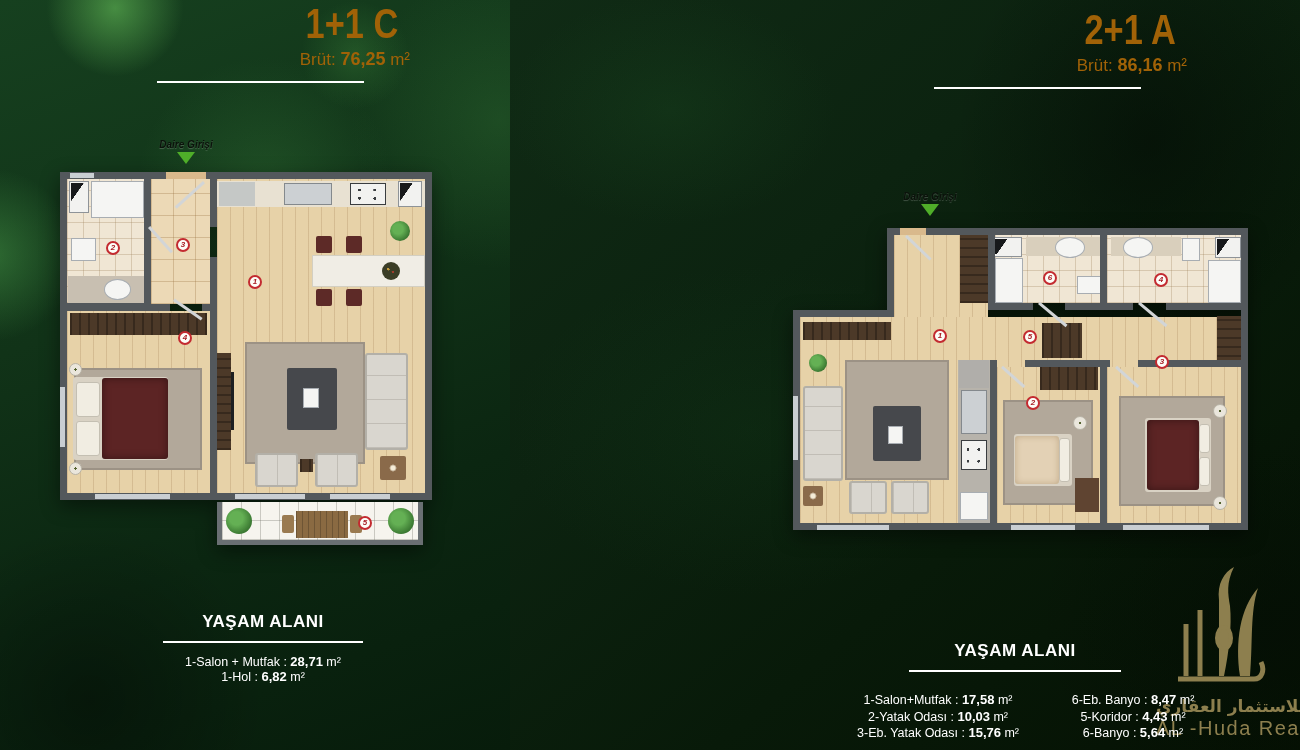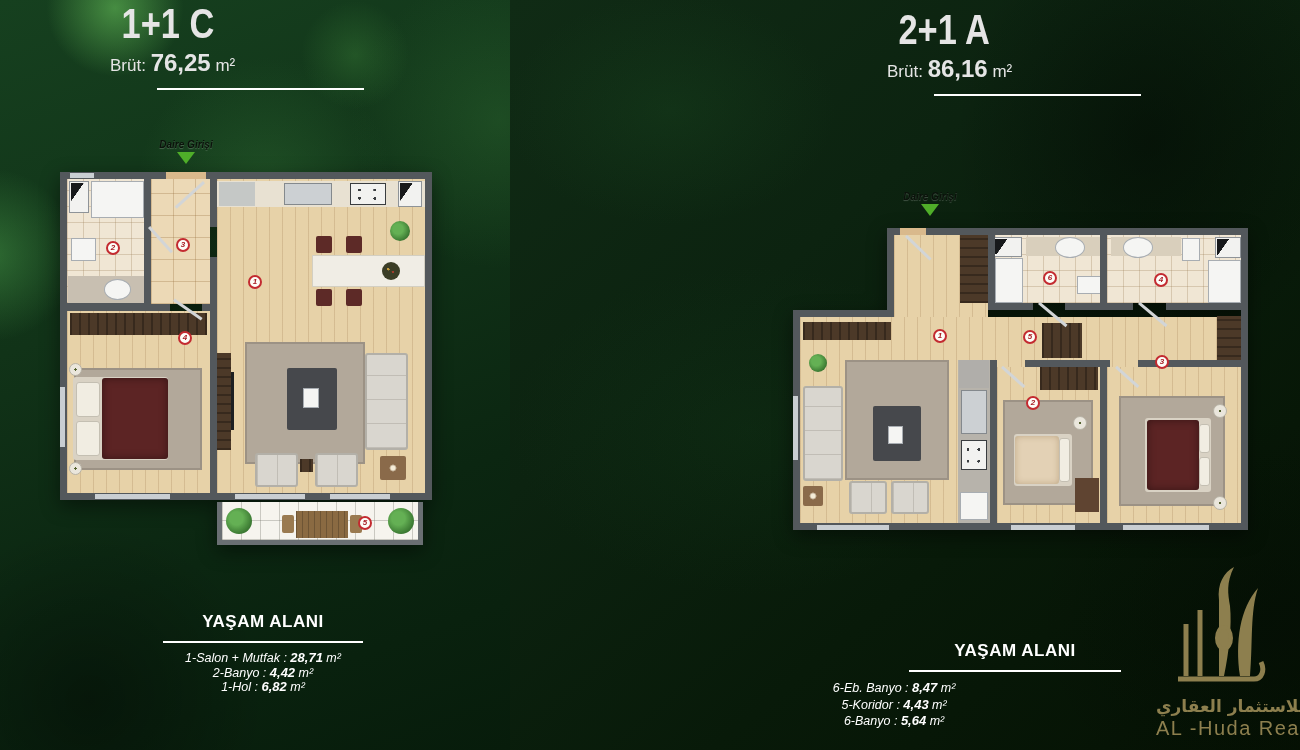--- a/index.html
+++ b/index.html
@@ -20,27 +20,27 @@
       linear-gradient(160deg,#16401f 0%,#113318 38%,#0b2611 68%,#071c0b 100%);}
   .bg-right{left:510px;width:790px;
     background:
       radial-gradient(ellipse 230px 160px at 160px 110px, rgba(32,90,40,.22), transparent 72%),
       radial-gradient(ellipse 260px 300px at 640px 140px, rgba(2,8,3,.5), transparent 75%),
       radial-gradient(ellipse 320px 220px at 240px 430px, rgba(24,75,34,.18), transparent 75%),
       radial-gradient(ellipse 300px 260px at 760px 620px, rgba(3,10,4,.45), transparent 78%),
       linear-gradient(140deg,#102b15 0%,#0c2310 35%,#081a09 65%,#051103 100%);}
 
   
-  .unit-header{position:absolute;width:300px;text-align:left;color:#e5e5e5;z-index:3;}
+  .unit-header{position:absolute;width:300px;text-align:right;color:#a16207;z-index:3;}
   .uh-left{left:110px;top:2px;}
   .uh-right{left:887px;top:8px;}
   .unit-title{font-size:43px;font-weight:bold;line-height:1;display:inline-block;
               transform:scaleX(.8);letter-spacing:0px;}
   .brut{font-size:17px;margin-top:4px;}
-  .brut b{font-size:24px;}
+  .brut b{font-size:18px;}
   .rule{height:2px;background:#fff;width:207px;margin:11px auto 0 auto;}
 
   
   .entr{position:absolute;width:130px;text-align:center;z-index:4;}
   .entr .txt{font-size:10px;font-weight:bold;font-style:italic;color:#0b120b;
              text-shadow:0 1px 1px rgba(255,255,255,.22);}
   .entr .tri{width:0;height:0;margin:2px auto 0 auto;
              border-left:9px solid transparent;border-right:9px solid transparent;
              border-top:12px solid var(--accent,#4fae29);}
 
@@ -108,21 +108,21 @@
   .balchair{position:absolute;background:#9a7a50;border-radius:2px;}
 
   
   .arealist{position:absolute;color:#fff;text-align:center;z-index:3;}
   .al-left{left:113px;top:612px;width:300px;}
   .al-right{left:820px;top:641px;width:390px;}
   .arealist h2{margin:0;font-size:17px;letter-spacing:.5px;}
   .rule2{height:2px;background:#fff;margin:9px auto 8px auto;}
   .al-left .rule2{width:200px;}
   .al-right .rule2{width:212px;}
-  .roomlist{list-style:none;margin:0;padding:0;font-style:italic;font-size:12.5px;}
+  .roomlist{list-style:none;margin:12px;padding:0;font-size:12.5px;}
   .al-left .roomlist li{line-height:14.6px;}
   .al-right .roomlist li{line-height:16.5px;}
   .roomlist b{font-size:13px;}
   .cols{display:flex;}
   .col1{width:62%;}
   .col2{width:38%;}
 
   
   .logo{position:absolute;left:1156px;top:566px;width:220px;z-index:1;color:var(--gold,#8d7f4e);}
   .logo .mark{display:block;margin-left:6px;}
@@ -344,32 +344,39 @@
     <div class="mk" style="left:250px;top:43px;">6</div>
   </div>
 
   <div class="arealist al-left">
     <h2>YAŞAM ALANI</h2>
     <div class="rule2"></div>
     <ul class="roomlist">
 
         <li><span>1-Salon + Mutfak</span><span> : </span><b>28,71</b><span> m²</span></li>
 
-        <li><span>2-Banyo</span><span> : </span><b>4,42</b><span> m²</span></li>
 
         <li><span>1-Hol</span><span> : </span><b>6,82</b><span> m²</span></li>
 
 
       </ul>
   </div>
 
   <div class="arealist al-right">
     <h2>YAŞAM ALANI</h2>
     <div class="rule2"></div>
     <div class="cols">
+      <ul class="roomlist col1">
+
+          <li><span>1-Salon+Mutfak</span><span> : </span><b>17,58</b><span> m²</span></li>
+
+          <li><span>2-Yatak Odası</span><span> : </span><b>10,03</b><span> m²</span></li>
+
+          <li><span>3-Eb. Yatak Odası</span><span> : </span><b>15,76</b><span> m²</span></li>
+        </ul>
       <ul class="roomlist col2">
 
           <li><span>6-Eb. Banyo</span><span> : </span><b>8,47</b><span> m²</span></li>
 
           <li><span>5-Koridor</span><span> : </span><b>4,43</b><span> m²</span></li>
 
           <li><span>6-Banyo</span><span> : </span><b>5,64</b><span> m²</span></li>
         </ul>
     </div>
   </div>

